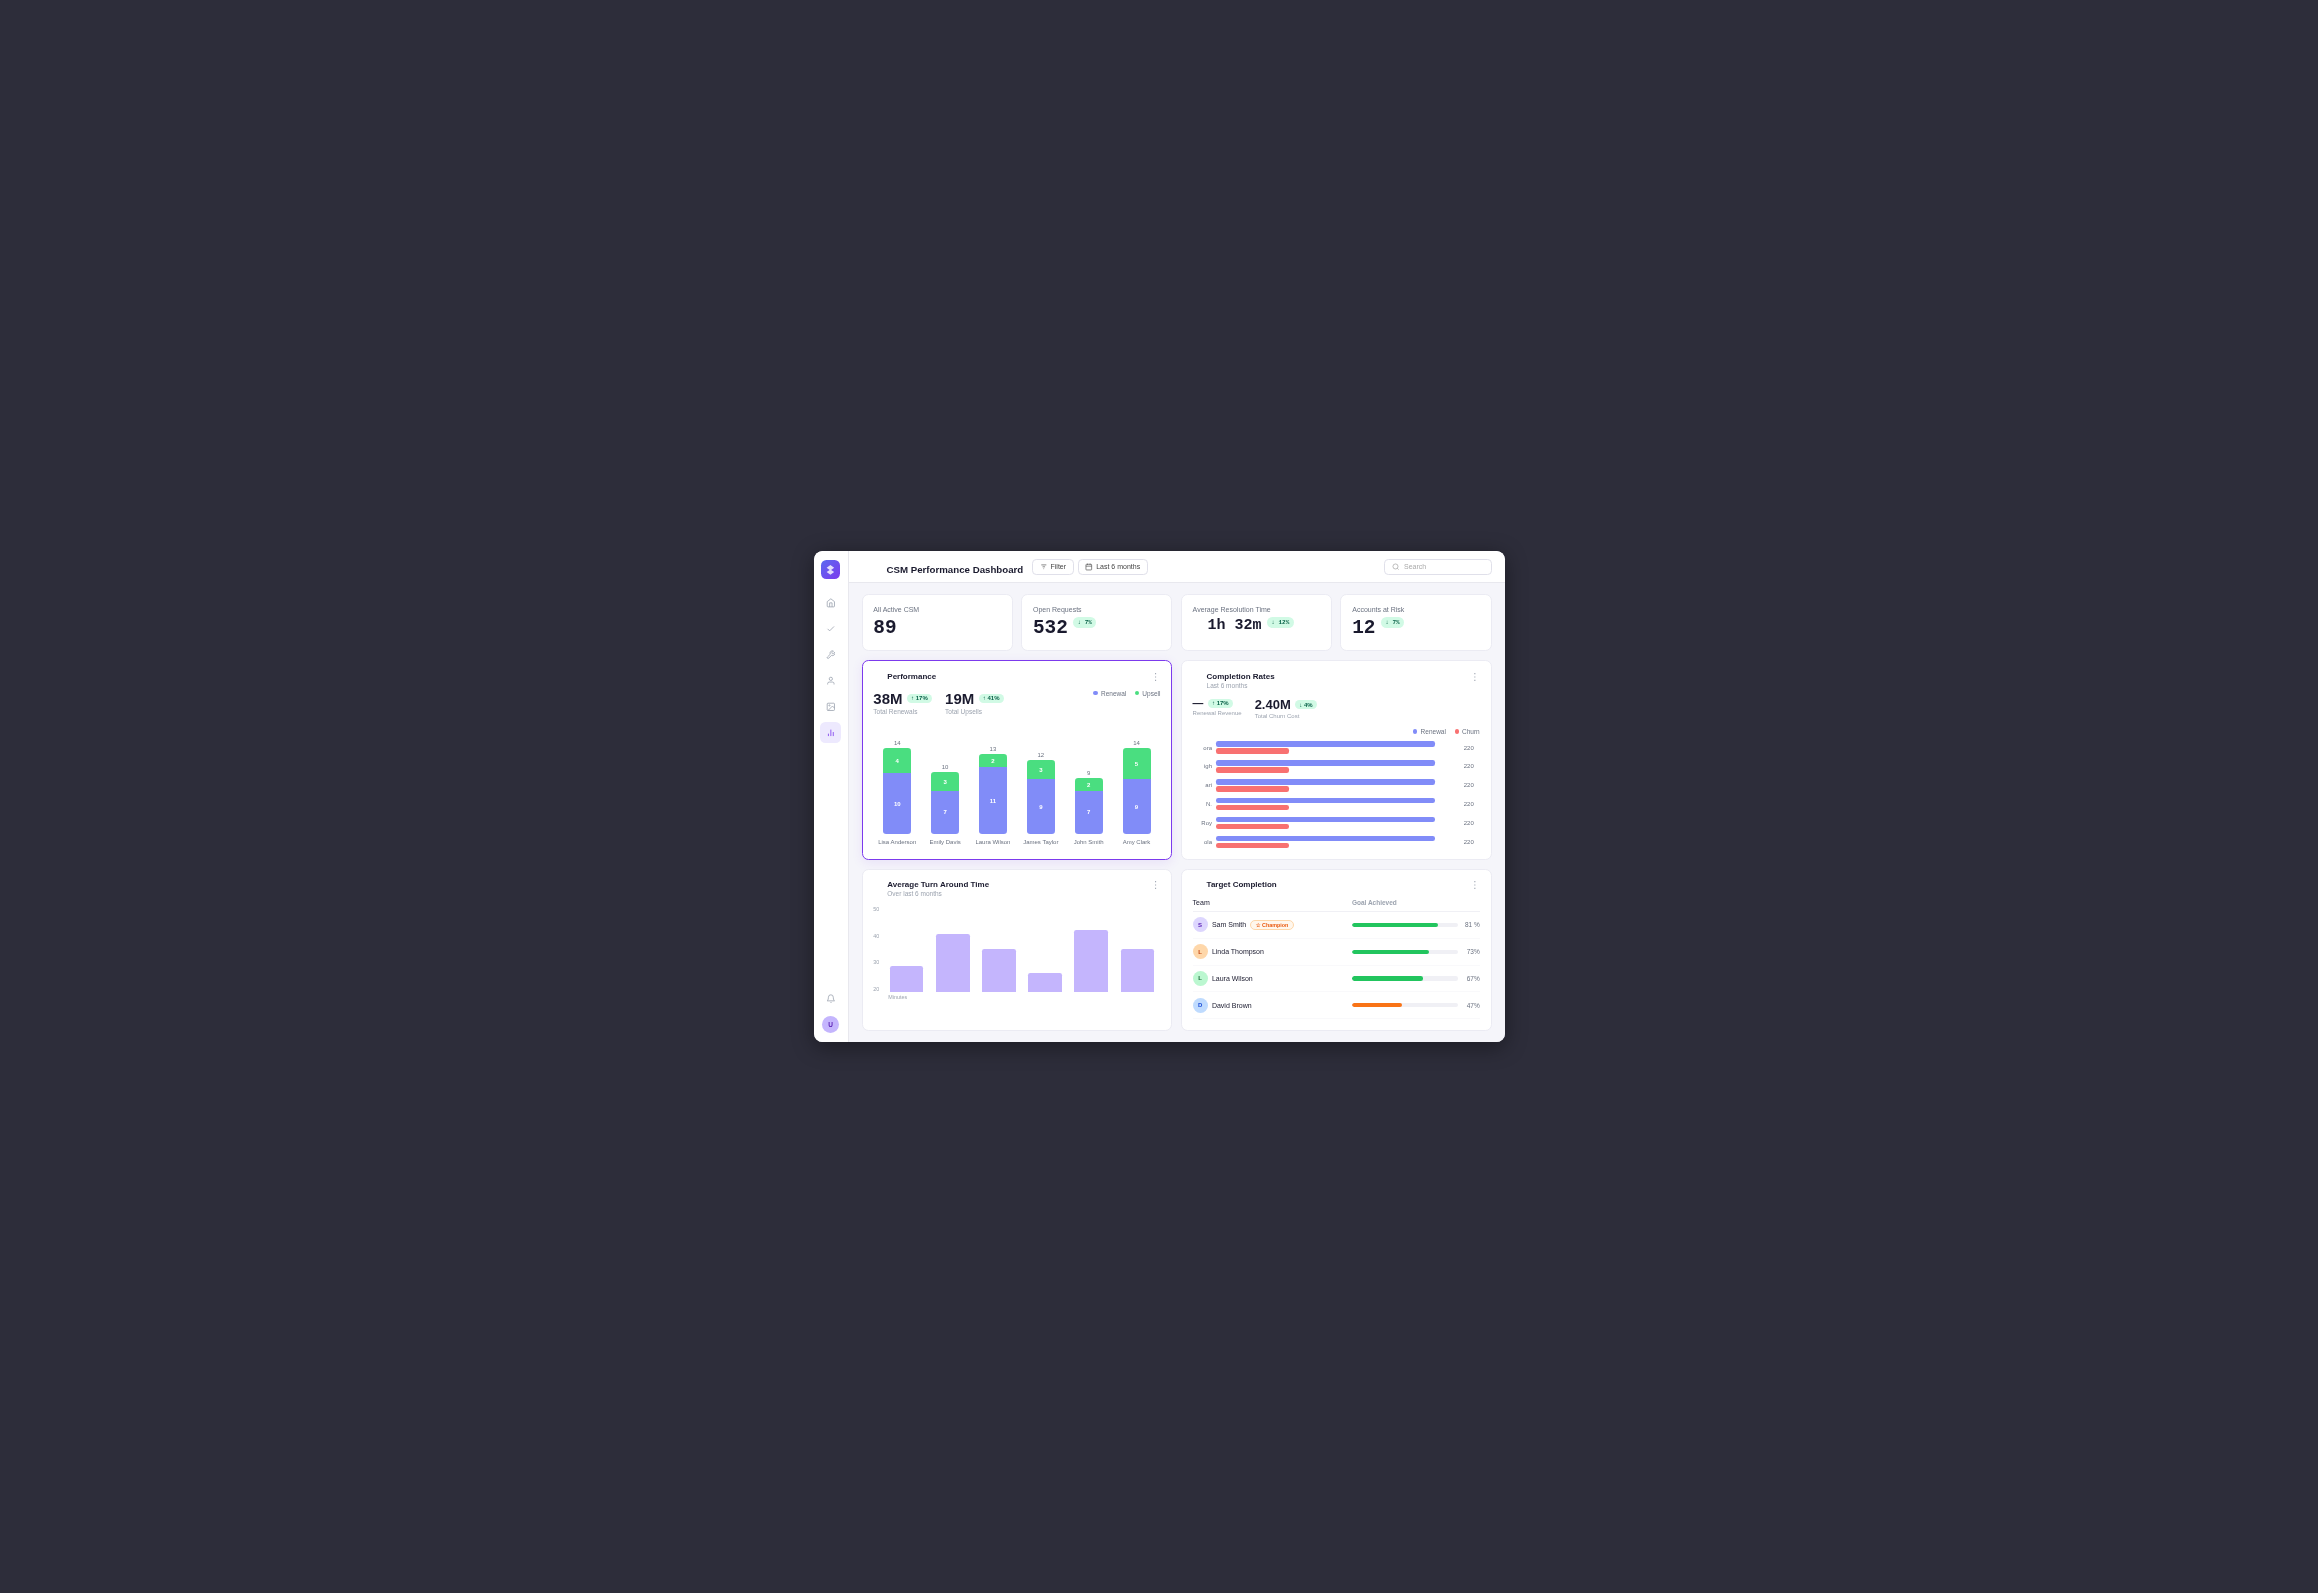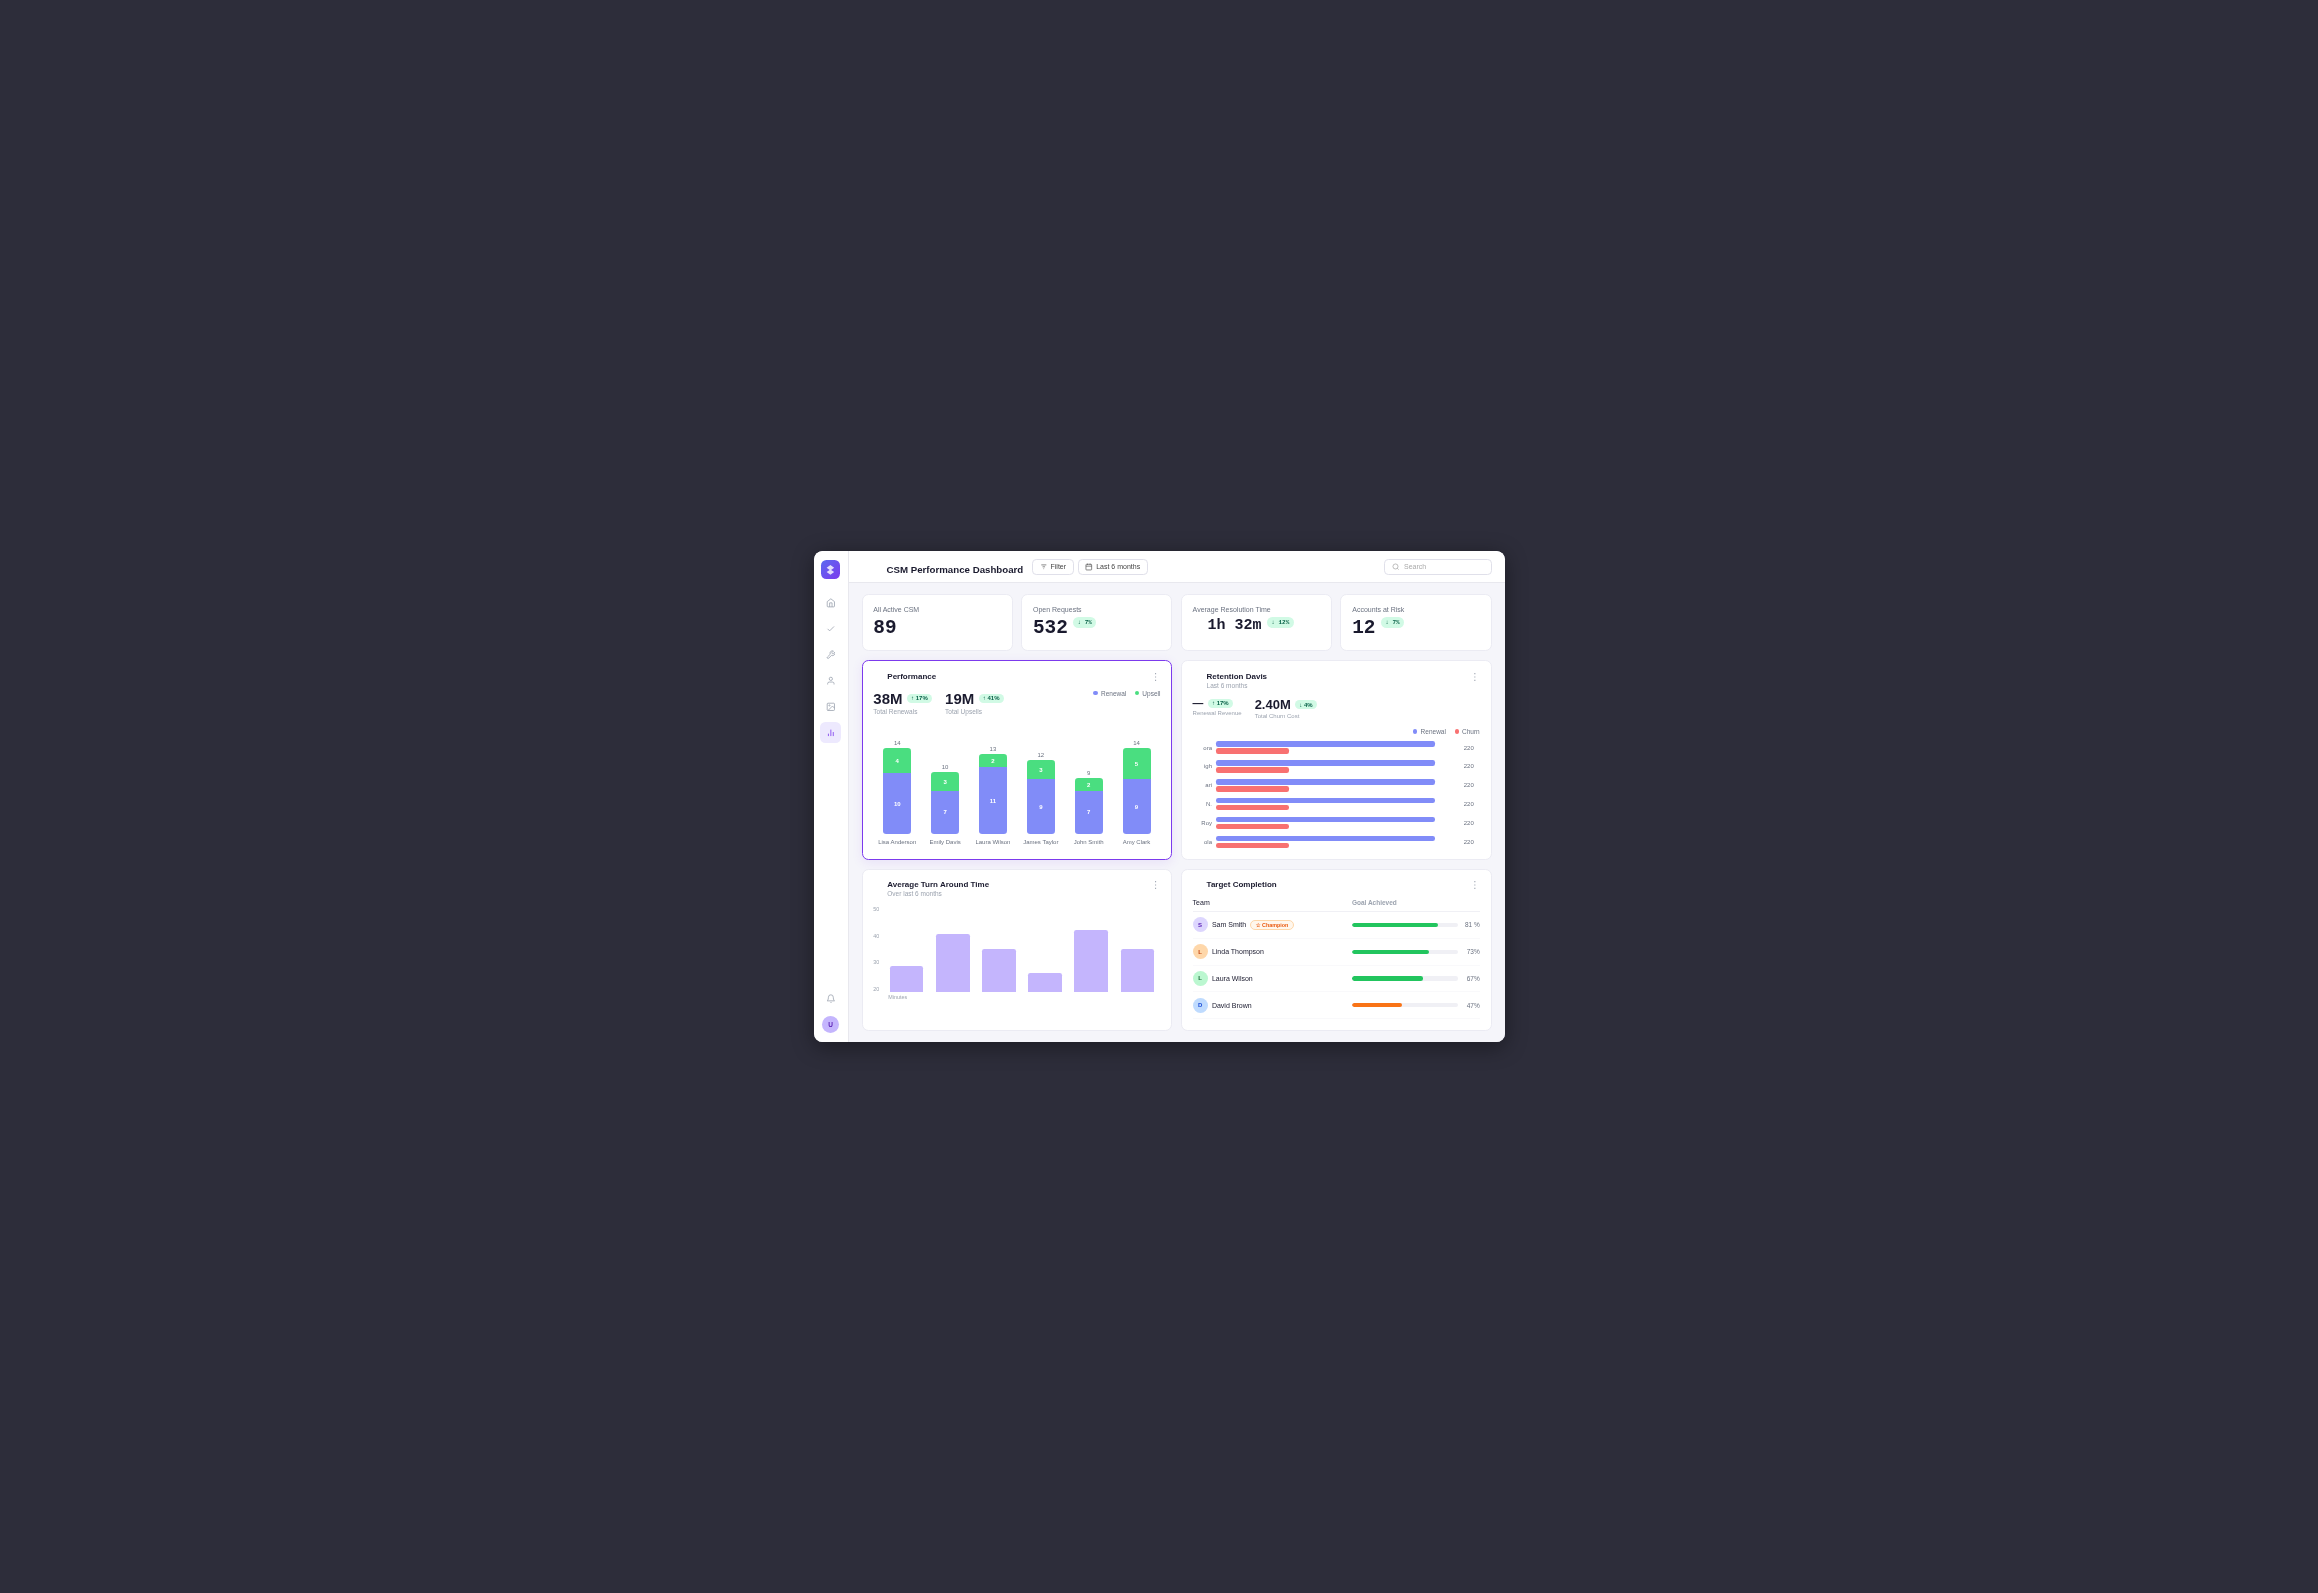--- a/index.html
+++ b/index.html
@@ -592,21 +592,21 @@
                   <div class="bar-segment" style="height: 56px; background: rgb(129, 140, 248);">9</div>
                 </div>
                 <div class="bar-label">Amy Clark</div>
               </div>
             </div>
         </div>
 
         <div class="rates-card">
           <div class="card-header">
             <div>
-              <div class="card-title">Retention Davis</div>
+              <div class="card-title">Completion Rates</div>
               <div class="card-subtitle">Last 6 months</div>
             </div>
             <span class="three-dots">⋮</span>
           </div>
           <div class="rates-stats">
             <div>
               <div class="rates-stat-val">
                 <span style="font-size:10.8px;">—</span>
                 <span class="stat-badge badge-green">↑ 17%</span>
               </div>

